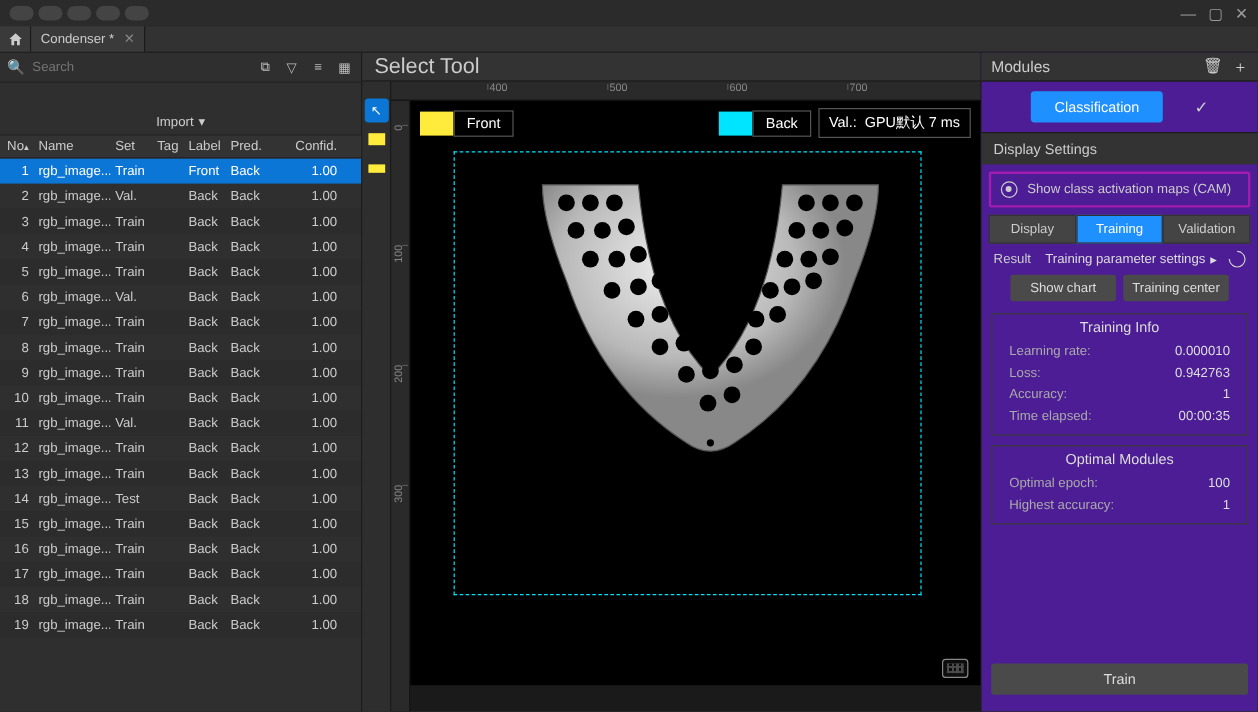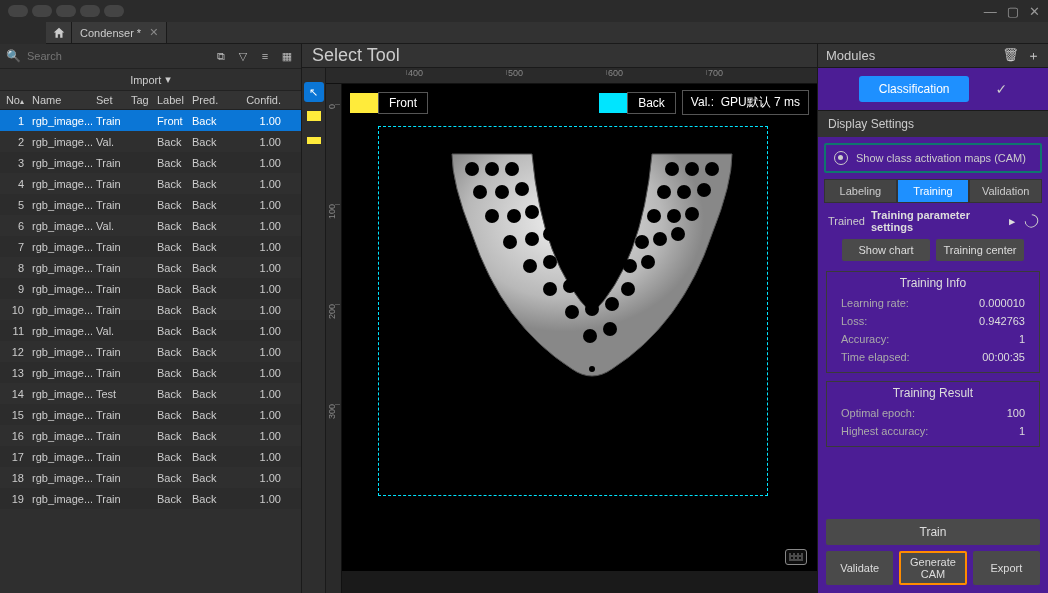--- a/index.html
+++ b/index.html
@@ -1,32 +1,32 @@
 <!DOCTYPE html>
 <html><head>
 <meta charset="utf-8">
 <style>
 * { box-sizing: border-box; margin: 0; padding: 0; font-family: 'Segoe UI', Arial, sans-serif; }
 body { background: #2b2b2b; color: #ccc; font-size: 12px; width: 1048px; height: 593px; overflow: hidden; display: flex; flex-direction: column; }
 .titlebar { height: 22px; background: #2b2b2b; display: flex; align-items: center; padding: 0 8px; gap: 4px; }
 .titlebar .blob { width: 20px; height: 12px; background: #444; border-radius: 6px; }
 .titlebar .wincontrols { margin-left: auto; display: flex; gap: 10px; color: #999; font-size: 13px; }
 .titlebar .wincontrols span { cursor: pointer; }
-.tabbar { height: 22px; background: #323232; display: flex; align-items: stretch; border-bottom: 1px solid #1a1a1a; margin-left: 46px; }
+.tabbar { height: 22px; background: #323232; display: flex; align-items: stretch; border-bottom: 1px solid #1a1a1a; }
 .homebtn { width: 26px; display: flex; align-items: center; justify-content: center; background: #3a3a3a; border-right: 1px solid #1a1a1a; }
 .filetab { display: flex; align-items: center; padding: 0 8px; background: #3a3a3a; border-right: 1px solid #1a1a1a; gap: 8px; font-size: 11px; }
 .filetab .close { color: #888; cursor: pointer; }
 .main { flex: 1; display: flex; min-height: 0; }
 .leftpanel { width: 302px; background: #2f2f2f; border-right: 1px solid #1a1a1a; display: flex; flex-direction: column; }
 .searchrow { display: flex; align-items: center; padding: 4px 6px; gap: 6px; border-bottom: 1px solid #222; }
 .searchrow .sicon { color: #888; font-size: 12px; }
 .searchrow input { flex: 1; background: transparent; border: none; color: #ccc; font-size: 11px; outline: none; }
 .searchrow .ticon { width: 16px; height: 16px; display:flex;align-items:center;justify-content:center;color:#bbb; cursor: pointer; font-size: 11px; }
 .importrow { display: flex; justify-content: center; padding: 4px; border-bottom: 1px solid #222; font-size: 11px; }
-.importrow .imp { cursor:pointer; display:flex; align-items:center; gap:4px; color:#ccc; }
+.importrow .imp { cursor:pointer; display:flex; align-items:center; gap:4px; color:#ccc;margin-top:22px; }
 .thead { display: flex; background: #333; border-bottom: 1px solid #222; font-size: 11px; color: #ccc; }
 .thead > div, .trow > div { padding: 3px 4px; overflow: hidden; white-space: nowrap; }
 .c-no { width: 28px; text-align: right; }
 .c-name { width: 64px; }
 .c-set { width: 35px; }
 .c-tag { width: 26px; }
 .c-label { width: 35px; }
 .c-pred { width: 40px; }
 .c-conf { flex: 1; text-align: right; padding-right: 20px !important; }
 .tbody { flex: 1; overflow-y: auto; }
@@ -61,28 +61,28 @@
 .statusbar { position:absolute; bottom:0; left:16px; right:0; height:22px; background:#252525; display:flex; align-items:center; justify-content:flex-end; padding:0 10px; font-size:11px; color:#aaa; gap:10px; border-top:1px solid #111;}
 .kbicon { width:22px; height:16px; border:1px solid #888; border-radius:3px; position:relative; background:rgba(255,255,255,0.05);}
 .kbicon::before { content:''; position:absolute; left:3px; right:3px; top:3px; bottom:3px; background:repeating-linear-gradient(90deg,#888 0 2px,transparent 2px 4px), repeating-linear-gradient(0deg,#888 0 2px,transparent 2px 4px); opacity:0.5;}
 .rightpanel { width: 230px; background:#4c1d95; display:flex; flex-direction:column; }
 .rhead { height:24px; display:flex; align-items:center; padding:0 8px; font-size:13px; border-bottom:1px solid #1a1a1a; background:#333; }
 .rhead .ricons { margin-left:auto; display:flex; gap:8px; color:#ccc; cursor:pointer; font-size:13px;}
 .modrow { padding:8px; display:flex; align-items:center; justify-content:center; gap:26px; }
 .bluebtn { background:#1e90ff; color:#fff; border:none; padding:6px 20px; border-radius:3px; font-size:12px; cursor:pointer; }
 .checkicon { color:#ccc; font-size:14px; }
 .sectiontitle { padding:6px 10px; font-size:12px; background:#333; border-top:1px solid #1a1a1a; }
-.cambox { margin:6px; border:2px solid #0f766e; padding:6px 8px; display:flex; align-items:center; gap:8px; font-size:11px; border-radius:2px;}
+.cambox { margin:6px; border:2px solid #a21caf; padding:6px 8px; display:flex; align-items:center; gap:8px; font-size:11px; border-radius:2px;}
 .eye { width:14px; height:14px; border:1.5px solid #ccc; border-radius:50%; position:relative; }
 .eye::after { content:''; position:absolute; left:3px; top:3px; width:5px; height:5px; background:#ccc; border-radius:50%; }
 .tabs3 { display:flex; margin:0 6px; }
 .tabs3 .t { flex:1; text-align:center; padding:5px 0; font-size:11px; background:#444; cursor:pointer; border:1px solid #333; }
 .tabs3 .t.active { background:#1e90ff; color:#fff; }
 .paramrow { display:flex; align-items:center; padding:6px 10px; font-size:11px; gap:6px;}
-.paramrow .lnk { margin-left:auto; cursor:pointer; color:#ddd; display:flex; align-items:center; gap:4px;font-weight:bold;}
+.paramrow .lnk { margin-left:auto; cursor:pointer; color:#ddd; display:flex; align-items:center; gap:4px;}
 .btngrid2 { display:flex; gap:6px; padding: 0 24px 6px; }
 .greybtn { flex:1; background:#4a4a4a; border:none; color:#ddd; padding:5px 0; font-size:11px; border-radius:2px; cursor:pointer;}
 .cardtitle { text-align:center; font-size:12px; padding:4px 0; color:#ddd; }
 .kvrow { display:flex; padding:3px 14px; font-size:11px; color:#aaa; }
 .kvrow .v { margin-left:auto; color:#ddd; }
 .bottomactions { margin-top:auto; padding:6px 8px 8px; }
 .widebtn { width:100%; background:#4a4a4a; border:none; color:#ddd; padding:6px 0; font-size:12px; border-radius:2px; cursor:pointer; margin-bottom:6px;}
 .botrow { display:flex; gap:6px; }
 .botrow button { flex:1; background:#4a4a4a; border:none; color:#ddd; padding:5px 0; font-size:11px; border-radius:2px; cursor:pointer;}
 .botrow button.highlight { box-shadow: inset 0 0 0 2px #ff8c00; }
@@ -439,26 +439,26 @@
     <div class="modrow">
       <button class="bluebtn">Classification</button>
       <span class="checkicon">✓</span>
     </div>
     <div class="sectiontitle">Display Settings</div>
     <div class="cambox">
       <span class="eye"></span>
       <span>Show class activation maps (CAM)</span>
     </div>
     <div class="tabs3">
-      <div class="t">Labeling</div>
+      <div class="t">Display</div>
       <div class="t active">Training</div>
       <div class="t">Validation</div>
     </div>
     <div class="paramrow">
-      <span>Trained</span>
+      <span>Result</span>
       <span class="lnk">
           <span>Training parameter settings</span> 
           <span>▸</span>
         </span>
       <span class="revert-ic"></span>
     </div>
     <div class="btngrid2">
       <button class="greybtn">Show chart</button>
       <button class="greybtn">Training center</button>
     </div>
@@ -477,34 +477,29 @@
             <span>Accuracy:</span>
             <span class="v">1</span>
           </div>
           <div class="kvrow">
             <span>Time elapsed:</span>
             <span class="v">00:00:35</span>
           </div>
         </div>
     </div>
     <div style="margin:4px 8px; border:1px solid #3a3a3a; padding-bottom:6px;">
-      <div class="cardtitle">Training Result</div>
+      <div class="cardtitle">Optimal Modules</div>
       <div id="opt-rows">
           <div class="kvrow">
             <span>Optimal epoch:</span>
             <span class="v">100</span>
           </div>
           <div class="kvrow">
             <span>Highest accuracy:</span>
             <span class="v">1</span>
           </div>
         </div>
     </div>
     <div class="bottomactions">
       <button class="widebtn">Train</button>
-      <div class="botrow">
-        <button>Validate</button>
-        <button class="highlight">Generate CAM</button>
-        <button>Export</button>
-      </div>
     </div>
   </div>
 </div>
 
 </body></html>

